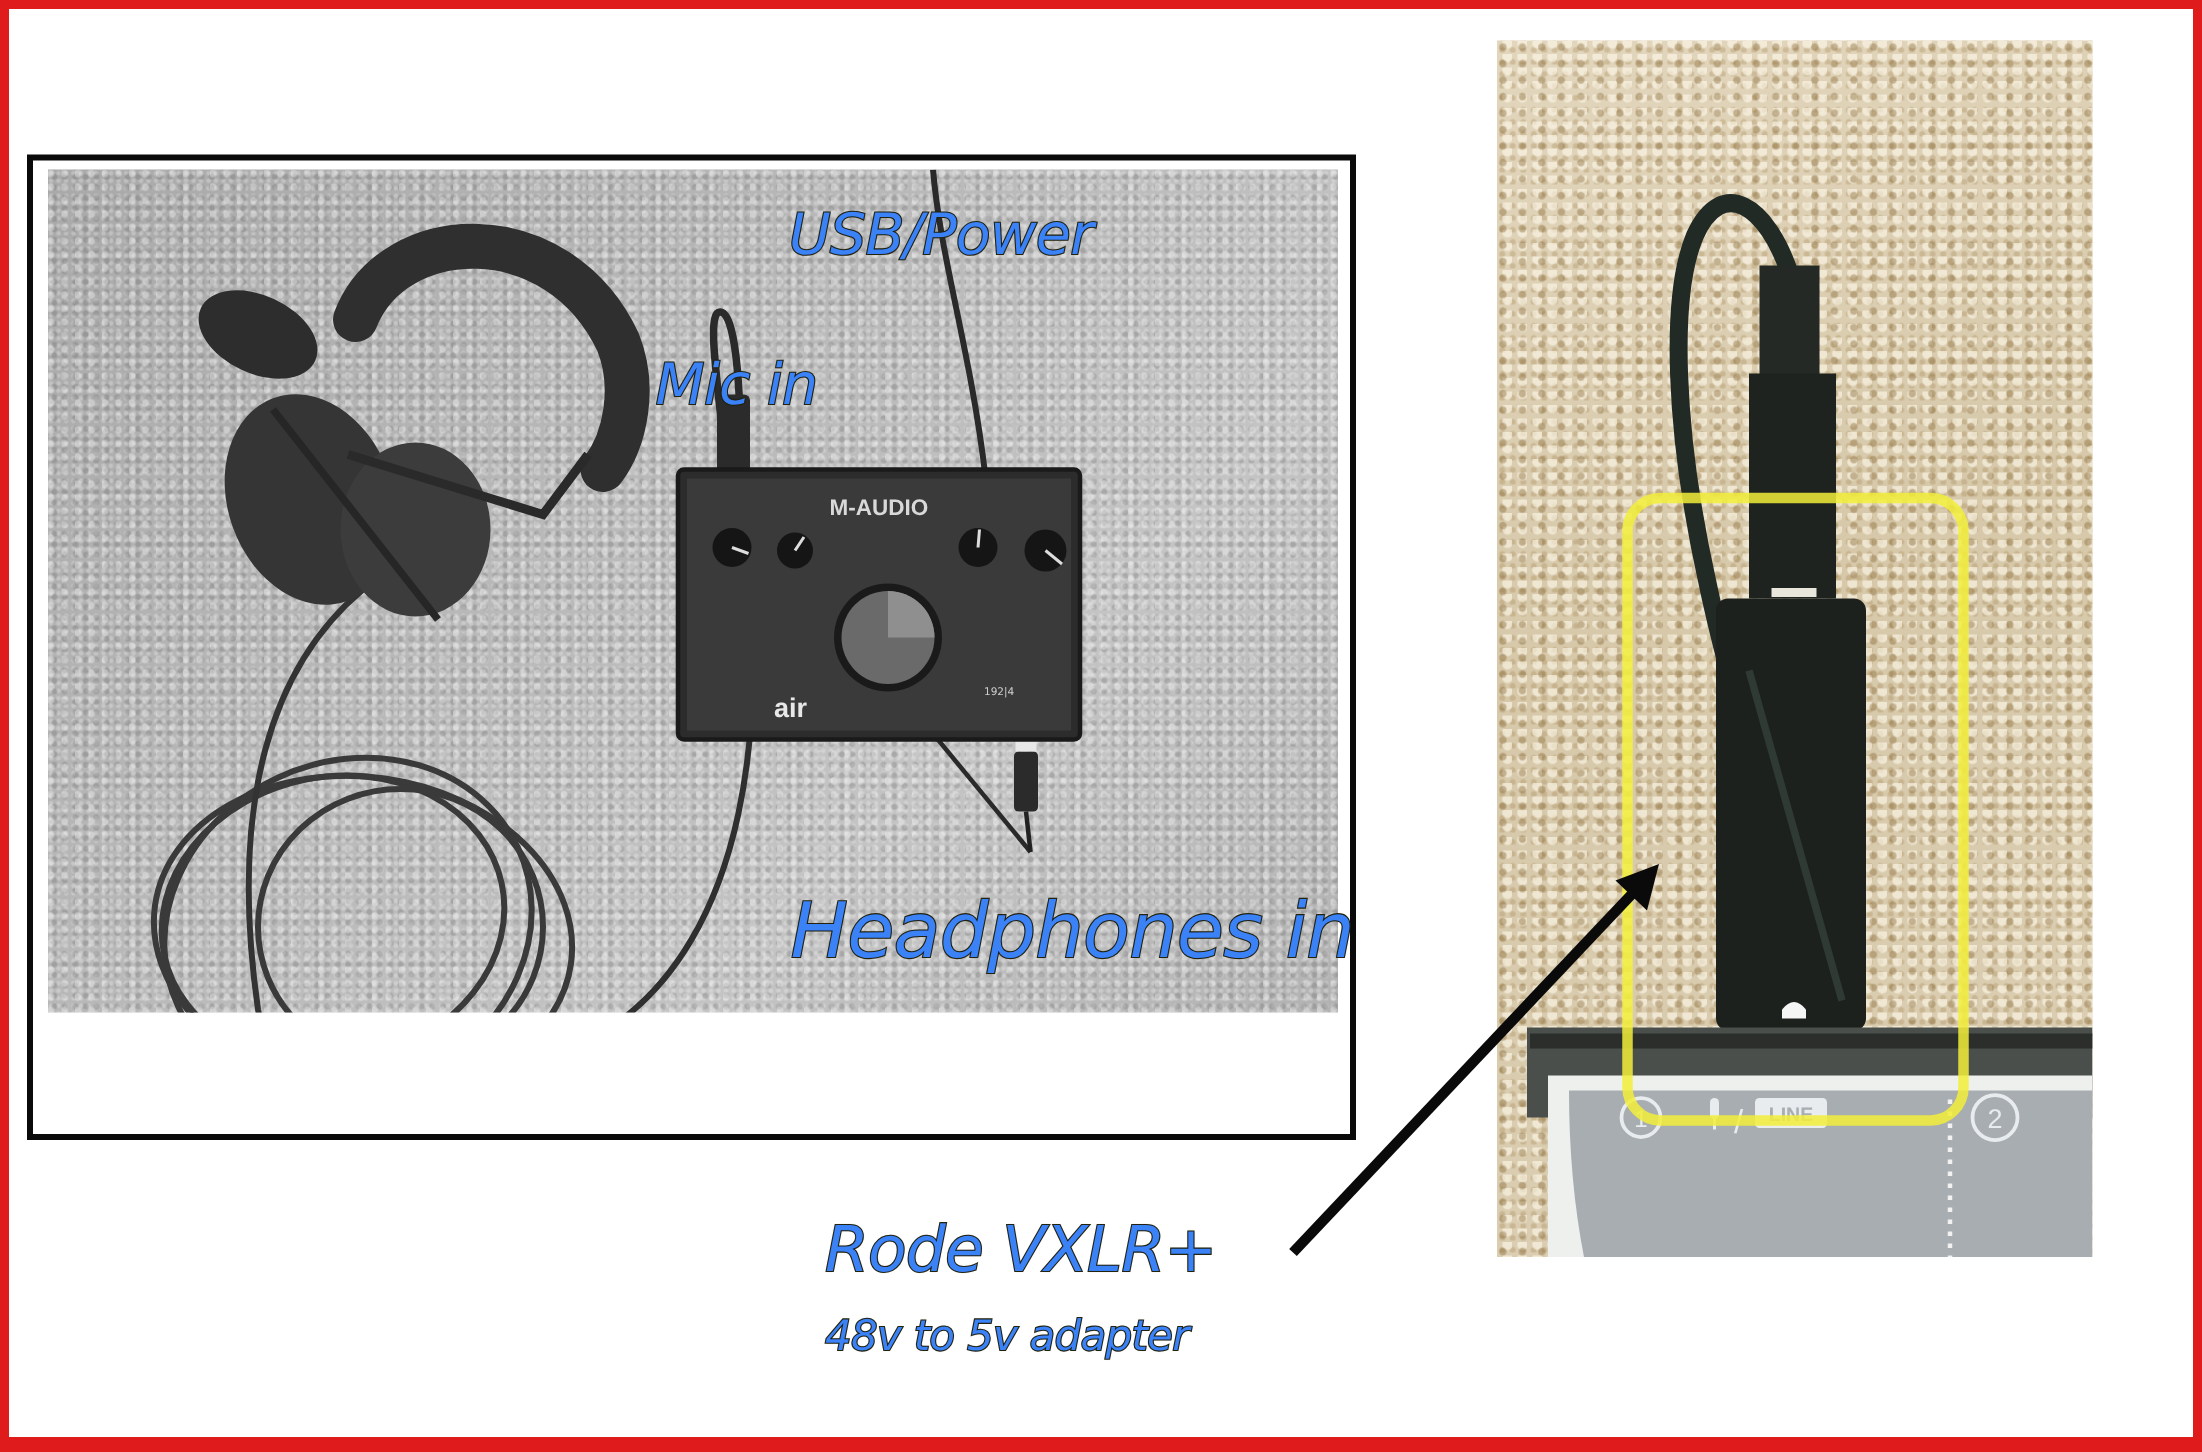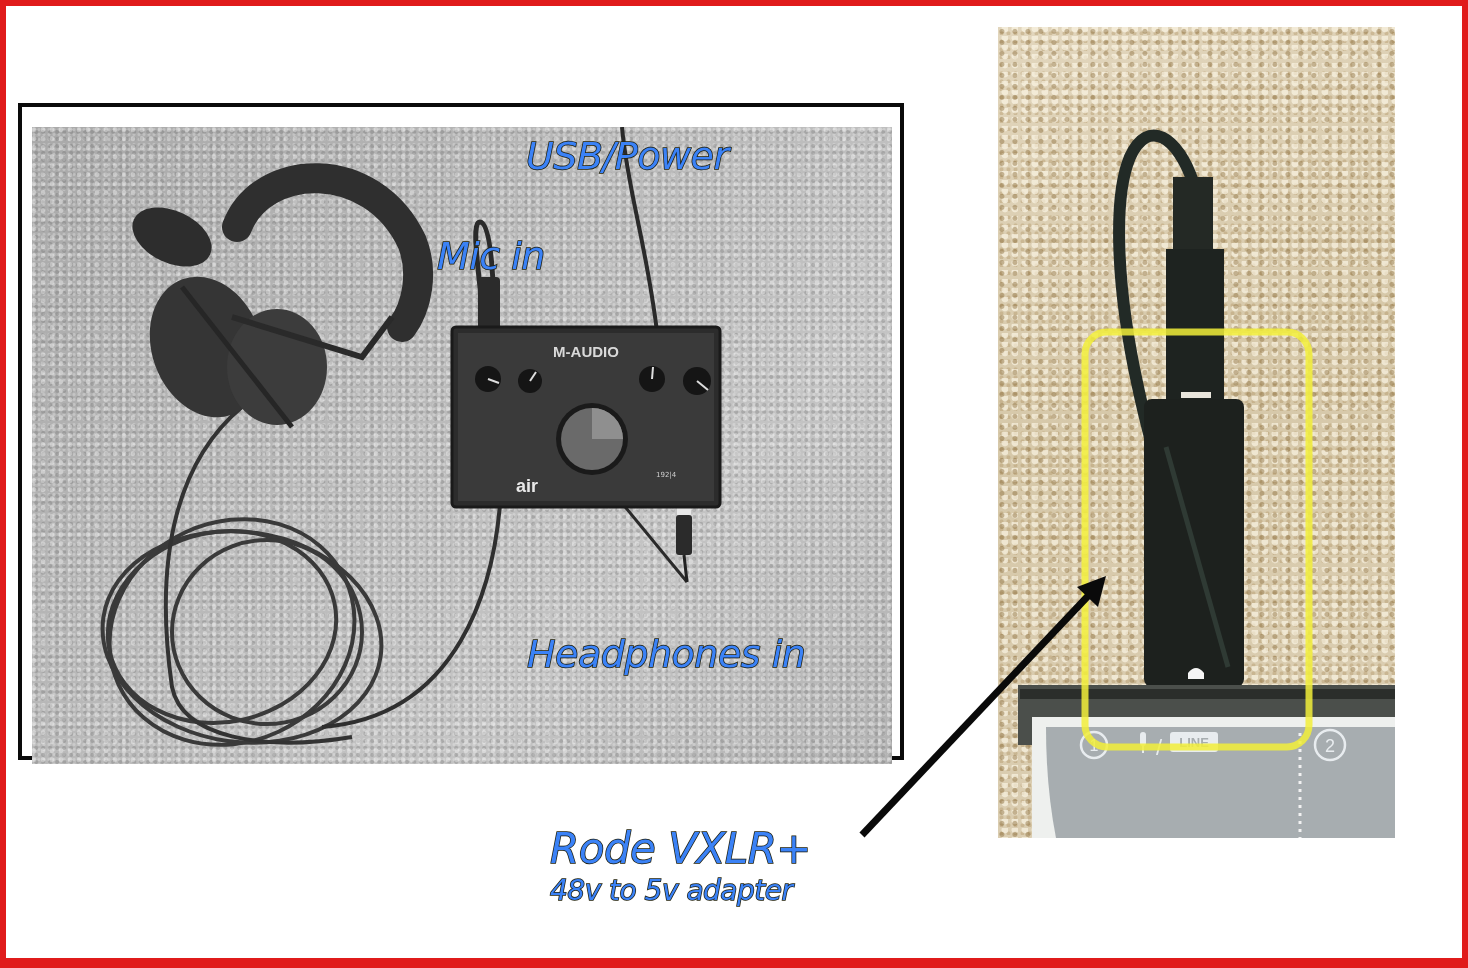--- a/index.html
+++ b/index.html
@@ -13,21 +13,21 @@
     box-sizing: border-box;
     border-style: solid; border-color: #e01b1b;
     border-width: 6px 6px 10px 6px;
     pointer-events: none; z-index: 50;
   }
   .left-frame {
     position: absolute; left: 18px; top: 103px; width: 886px; height: 657px;
     box-sizing: border-box; border: 4px solid #0a0a0a; background: #ffffff;
   }
   .left-photo {
-    position: absolute; left: 32px; top: 127px; width: 860px; height: 637px;
+    position: absolute; left: 32px; top: 113px; width: 860px; height: 562px;
     overflow: hidden;
     background:
       radial-gradient(circle at 20% 30%, rgba(255,255,255,0.35) 0 2px, transparent 3px) 0 0/9px 9px,
       radial-gradient(circle at 60% 70%, rgba(90,90,90,0.25) 0 1.5px, transparent 2.5px) 0 0/7px 7px,
       radial-gradient(circle at 40% 50%, rgba(255,255,255,0.25) 0 1px, transparent 2px) 0 0/5px 5px,
       linear-gradient(135deg, #a9a9a9 0%, #b8b8b8 40%, #c4c4c4 70%, #b2b2b2 100%);
     text-align: right;
   }
   .left-photo svg, .right-photo svg { position: absolute; left: 0; top: 0; }
 
@@ -47,22 +47,22 @@
     font-family: "DejaVu Sans", "Liberation Sans", sans-serif;
     font-weight: normal;
     -webkit-text-stroke: 1.4px #2b2a10;
     paint-order: stroke fill;
     text-shadow: 0 0 1px #000;
     letter-spacing: -0.5px;
     z-index: 20;
   }
   .label-usb { left: 526px; top: 134px; font-size: 38px; }
   .label-mic { left: 437px; top: 234px; font-size: 38px; }
-  .label-headphones { left: 527px; top: 632px; font-size: 38px; }
-  .label-rode-1 { left: 550px; top: 808px; font-size: 42px; margin-top: 16px; }
+  .label-headphones { left: 527px; top: 592px; font-size: 51px; }
+  .label-rode-1 { left: 550px; top: 808px; font-size: 42px; }
   .label-rode-2 { left: 550px; top: 874px; font-size: 28px; }
 
   .arrow-layer { position: absolute; left: 0; top: 0; width: 1468px; height: 968px; z-index: 30; pointer-events: none; }
 
   .device-brand { font-family: "Liberation Sans", sans-serif; font-weight: bold; }
 </style>
 </head>
 <body>
 
 <div class="outer-border"></div>

